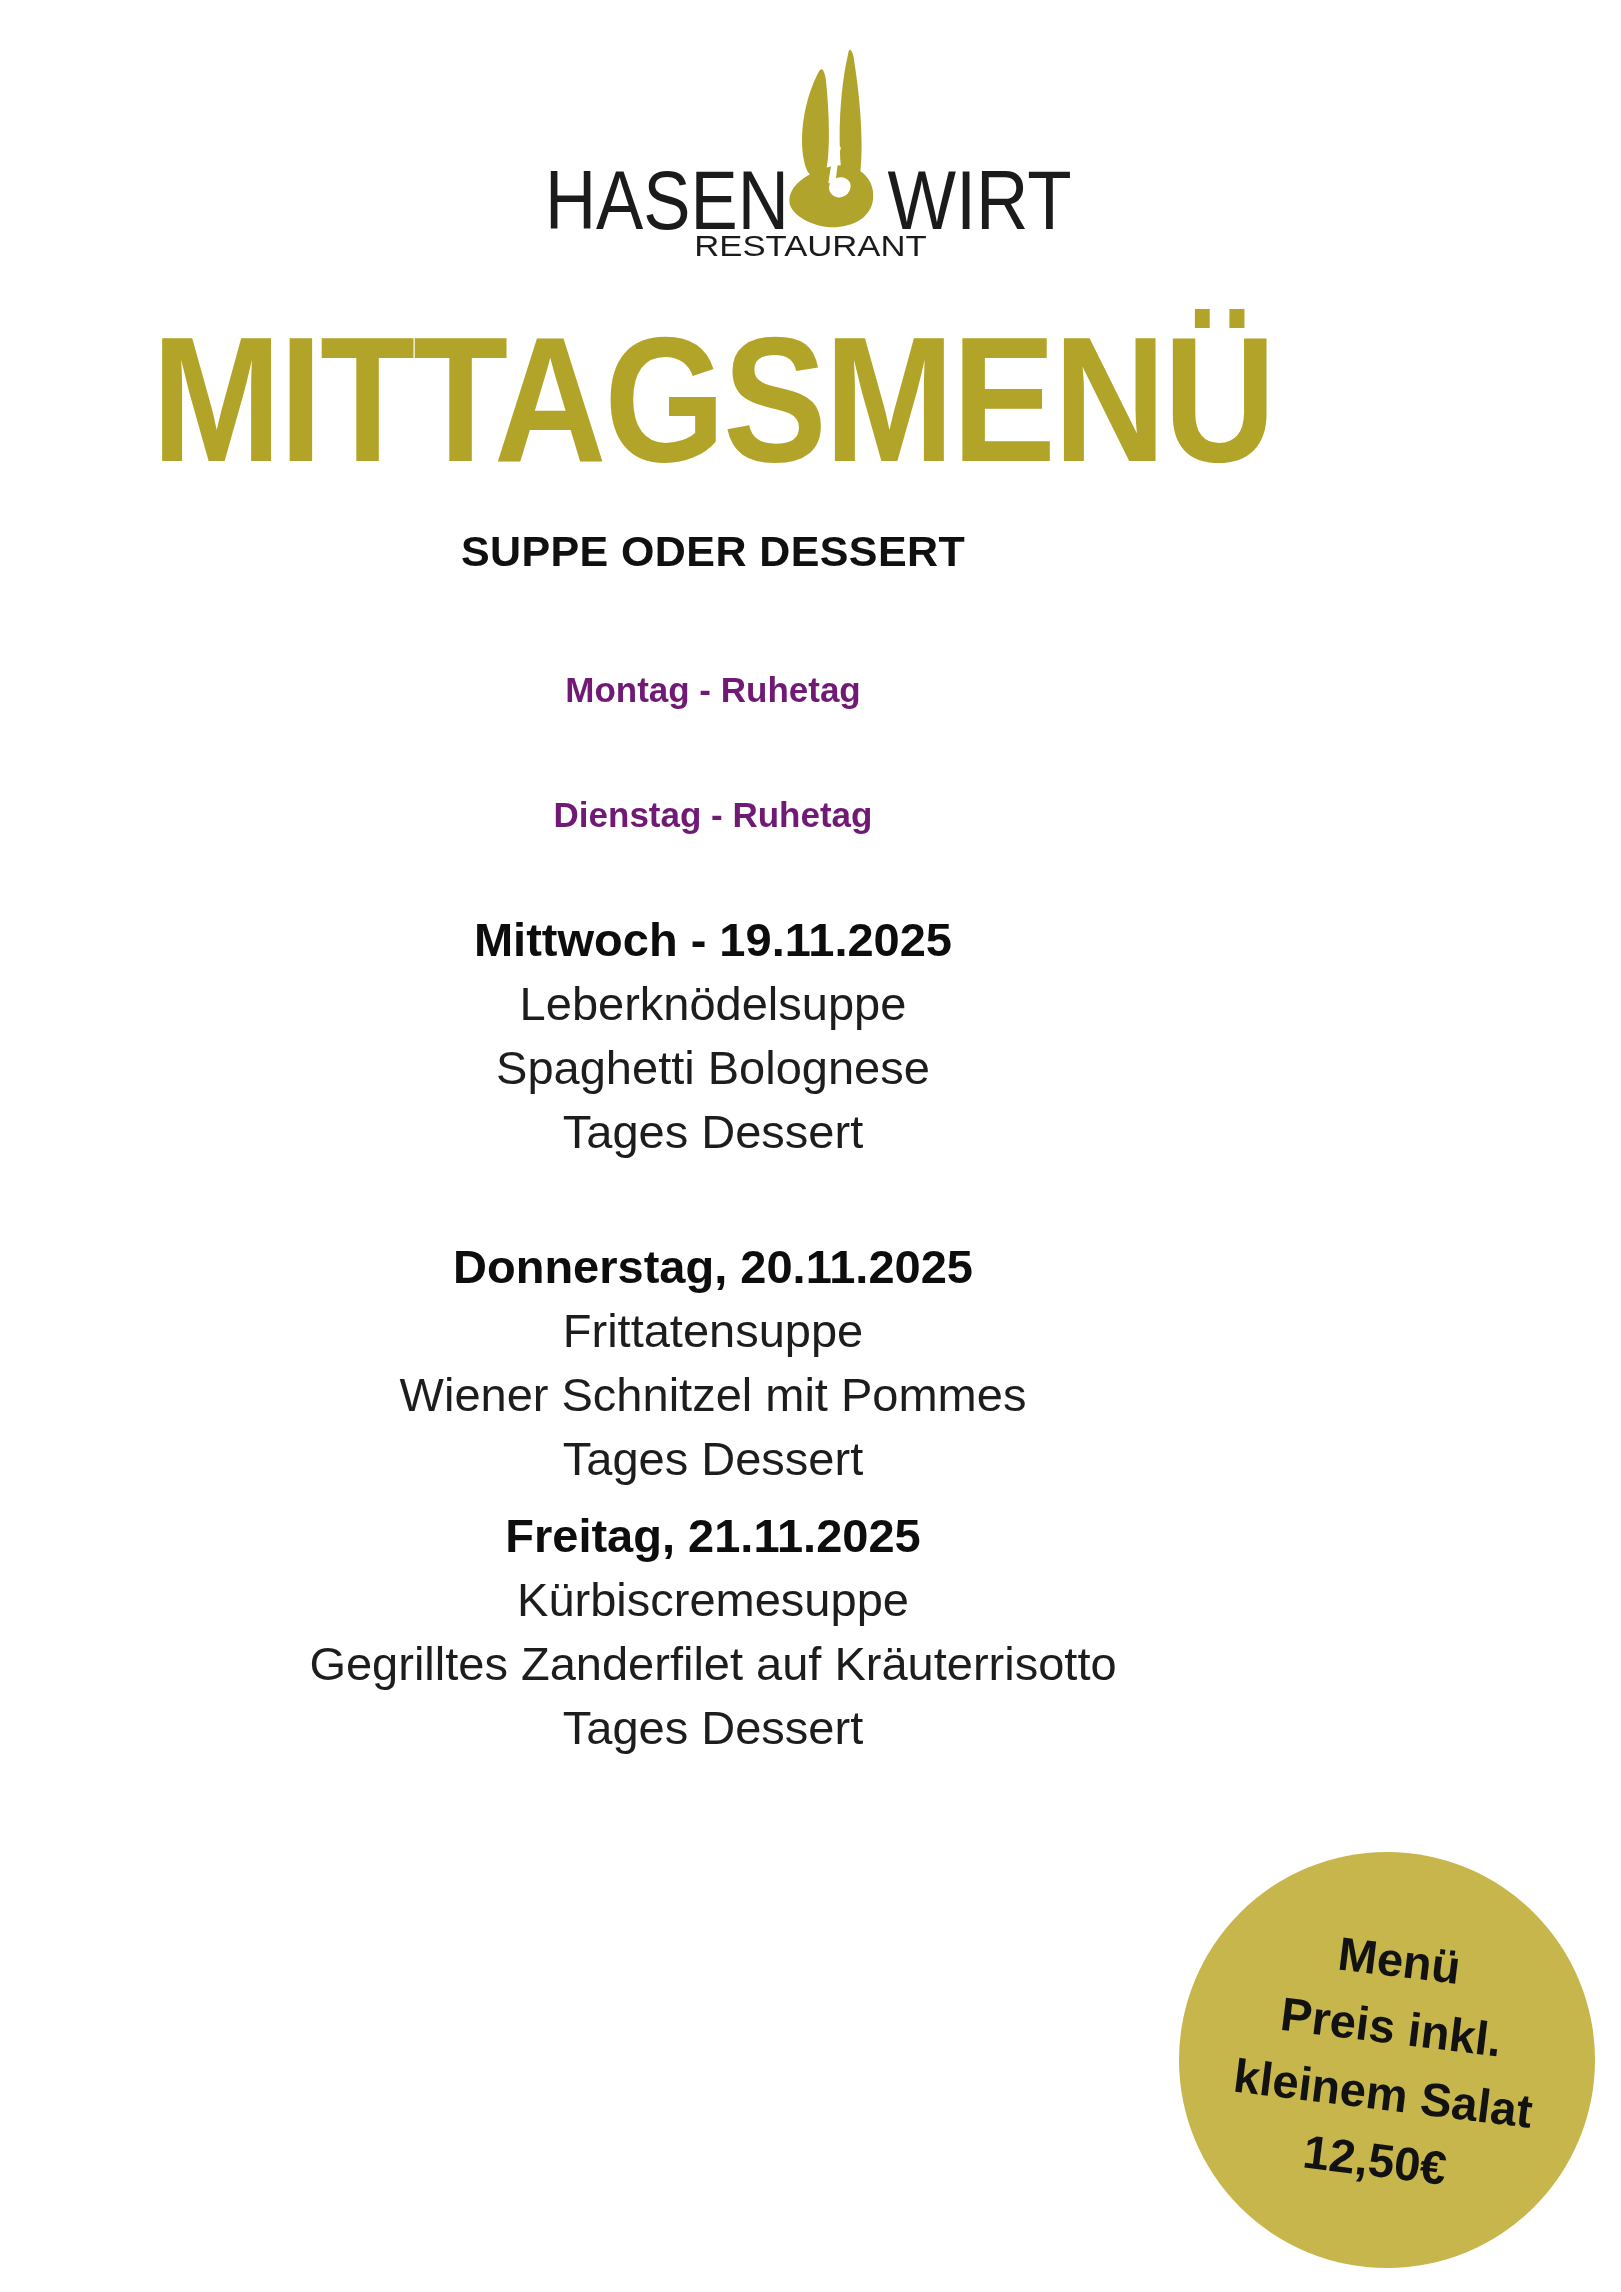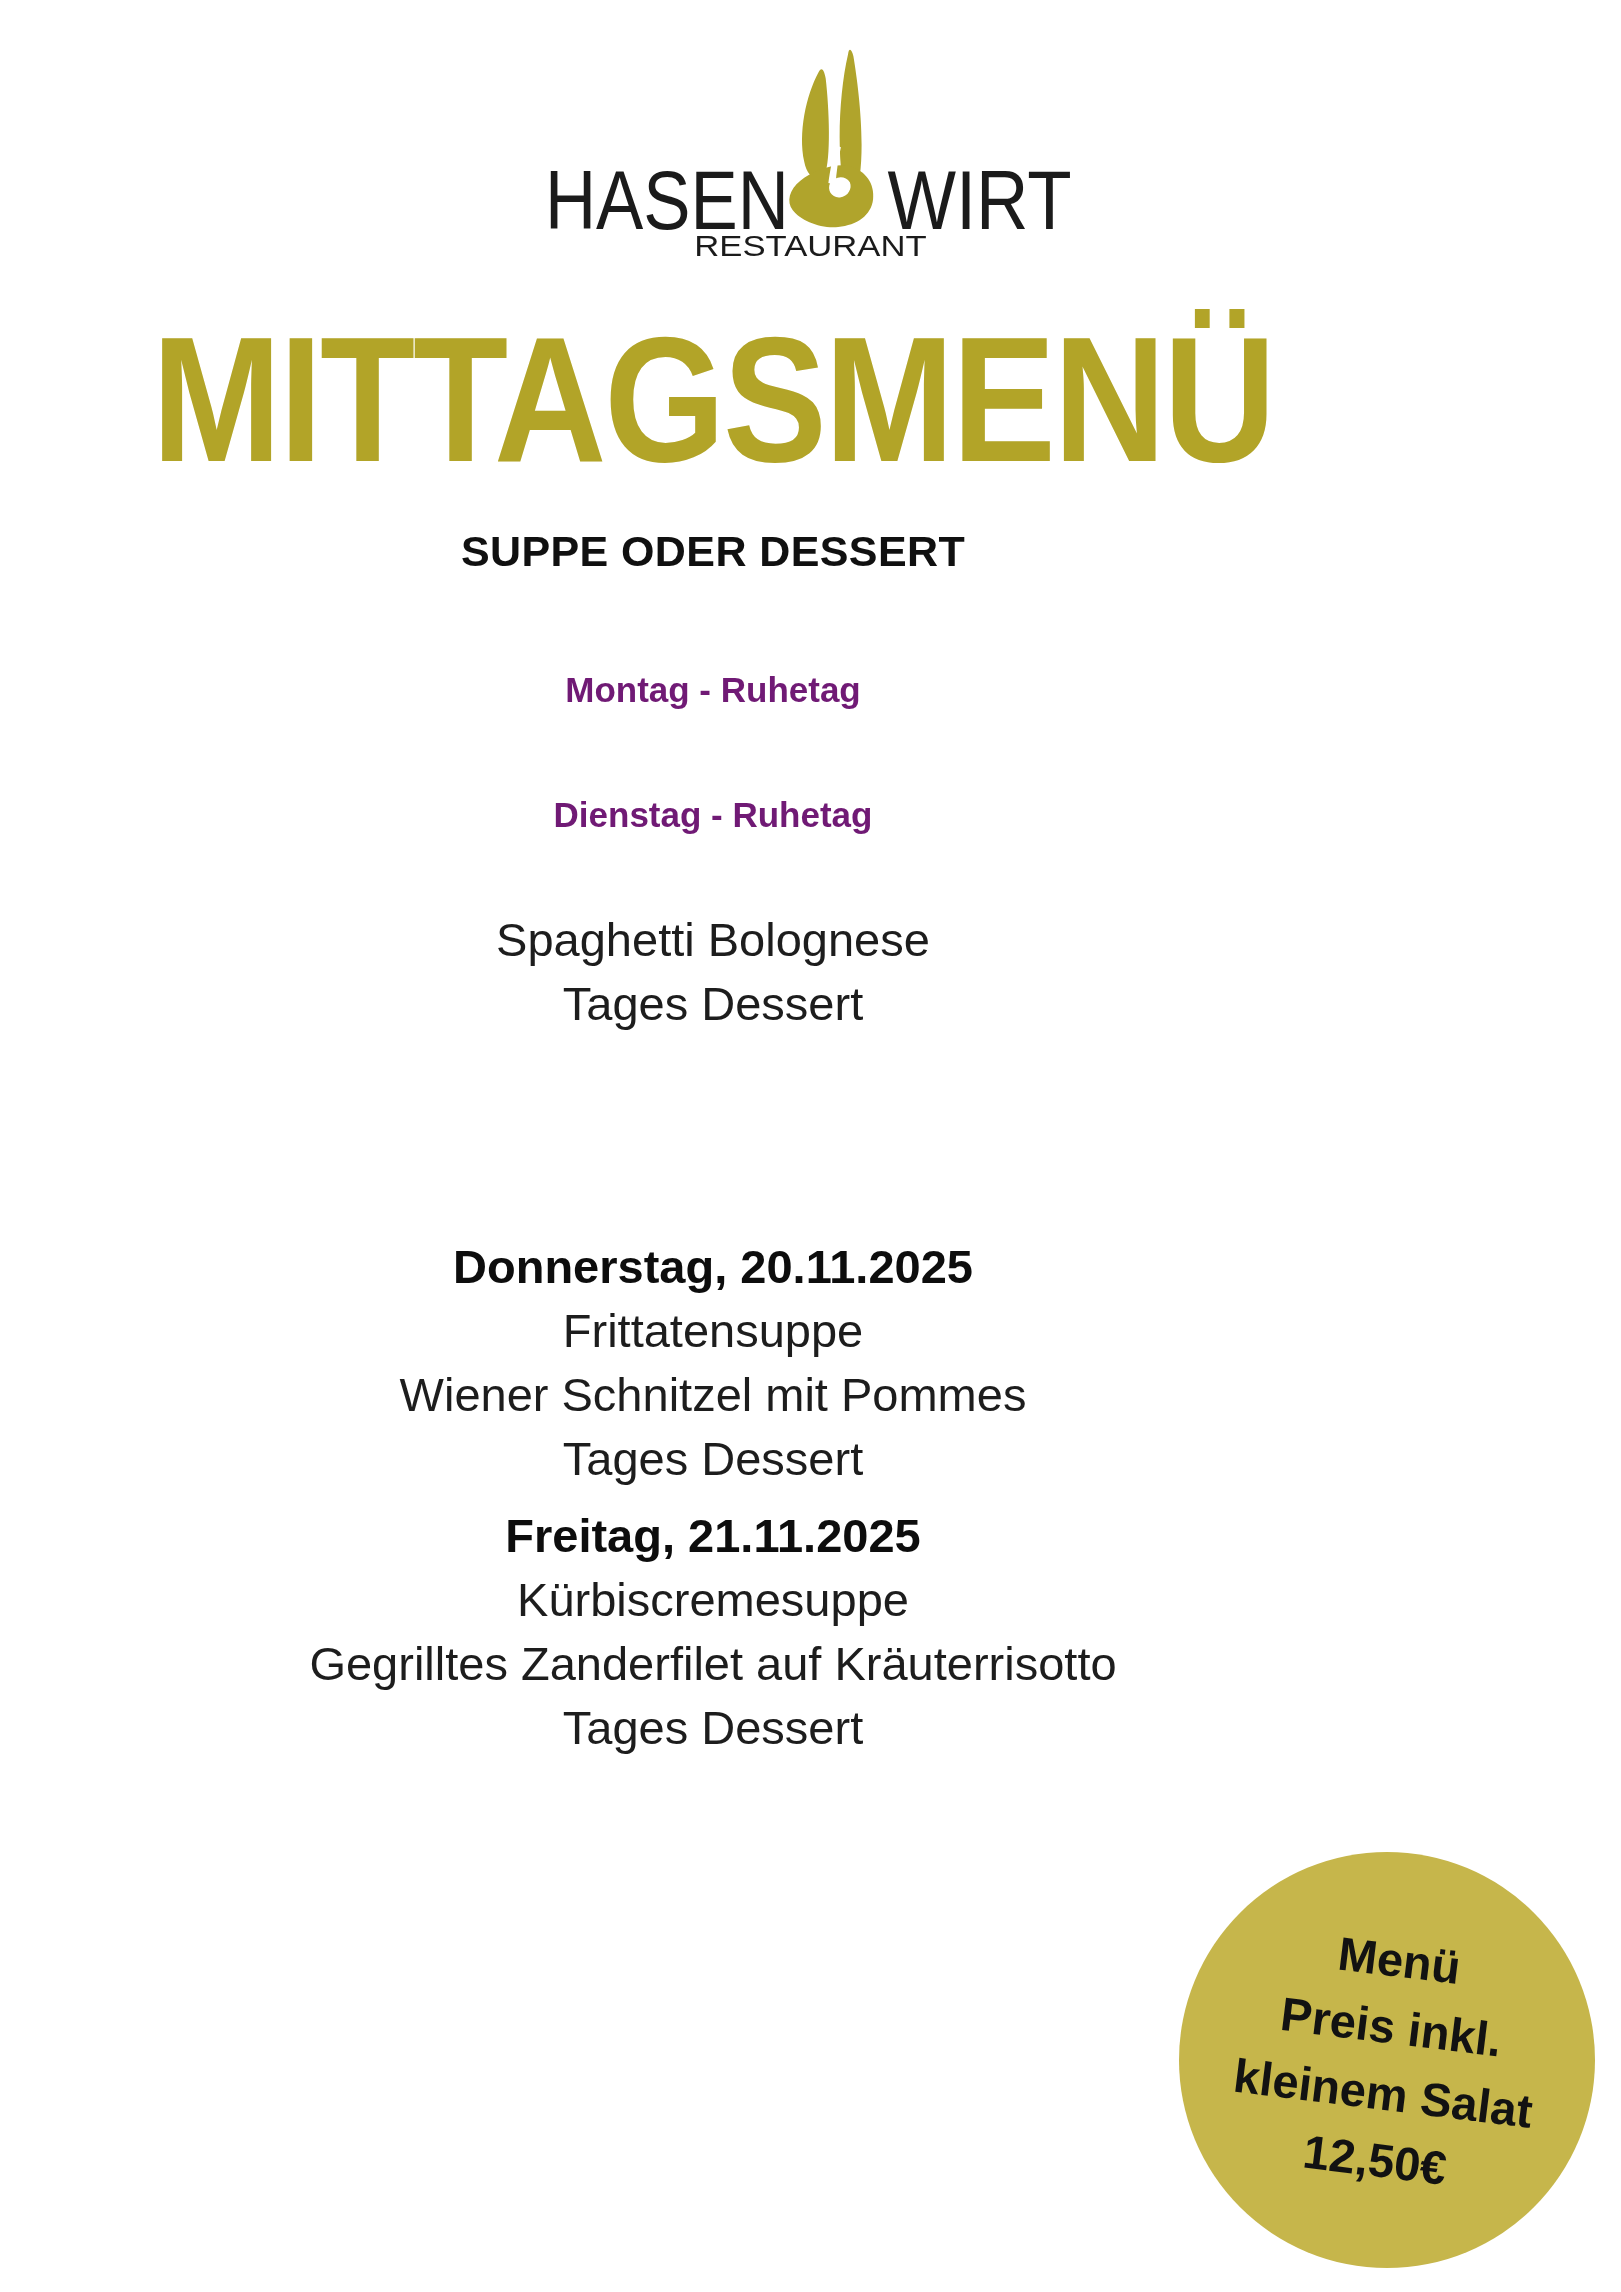--- a/index.html
+++ b/index.html
@@ -85,20 +85,22 @@
 <div id="title" class="abs">
   <span class="scale">MITTAGSMENÜ</span>
 </div>
 
 <div id="subtitle" class="abs">SUPPE ODER DESSERT</div>
 
 <div id="closed-monday" class="abs closed-line">Montag - Ruhetag</div>
 <div id="closed-tuesday" class="abs closed-line">Dienstag - Ruhetag</div>
 
 <div id="day-wednesday" class="abs day-block">
+  <div class="day-heading">Mittwoch - 19.11.2025</div>
+  <div class="dish">Leberknödelsuppe</div>
   <div class="dish">Spaghetti Bolognese</div>
   <div class="dish">Tages Dessert</div>
 </div>
 
 <div id="day-thursday" class="abs day-block">
   <div class="day-heading">Donnerstag, 20.11.2025</div>
   <div class="dish">Frittatensuppe</div>
   <div class="dish">Wiener Schnitzel mit Pommes</div>
   <div class="dish">Tages Dessert</div>
 </div>

